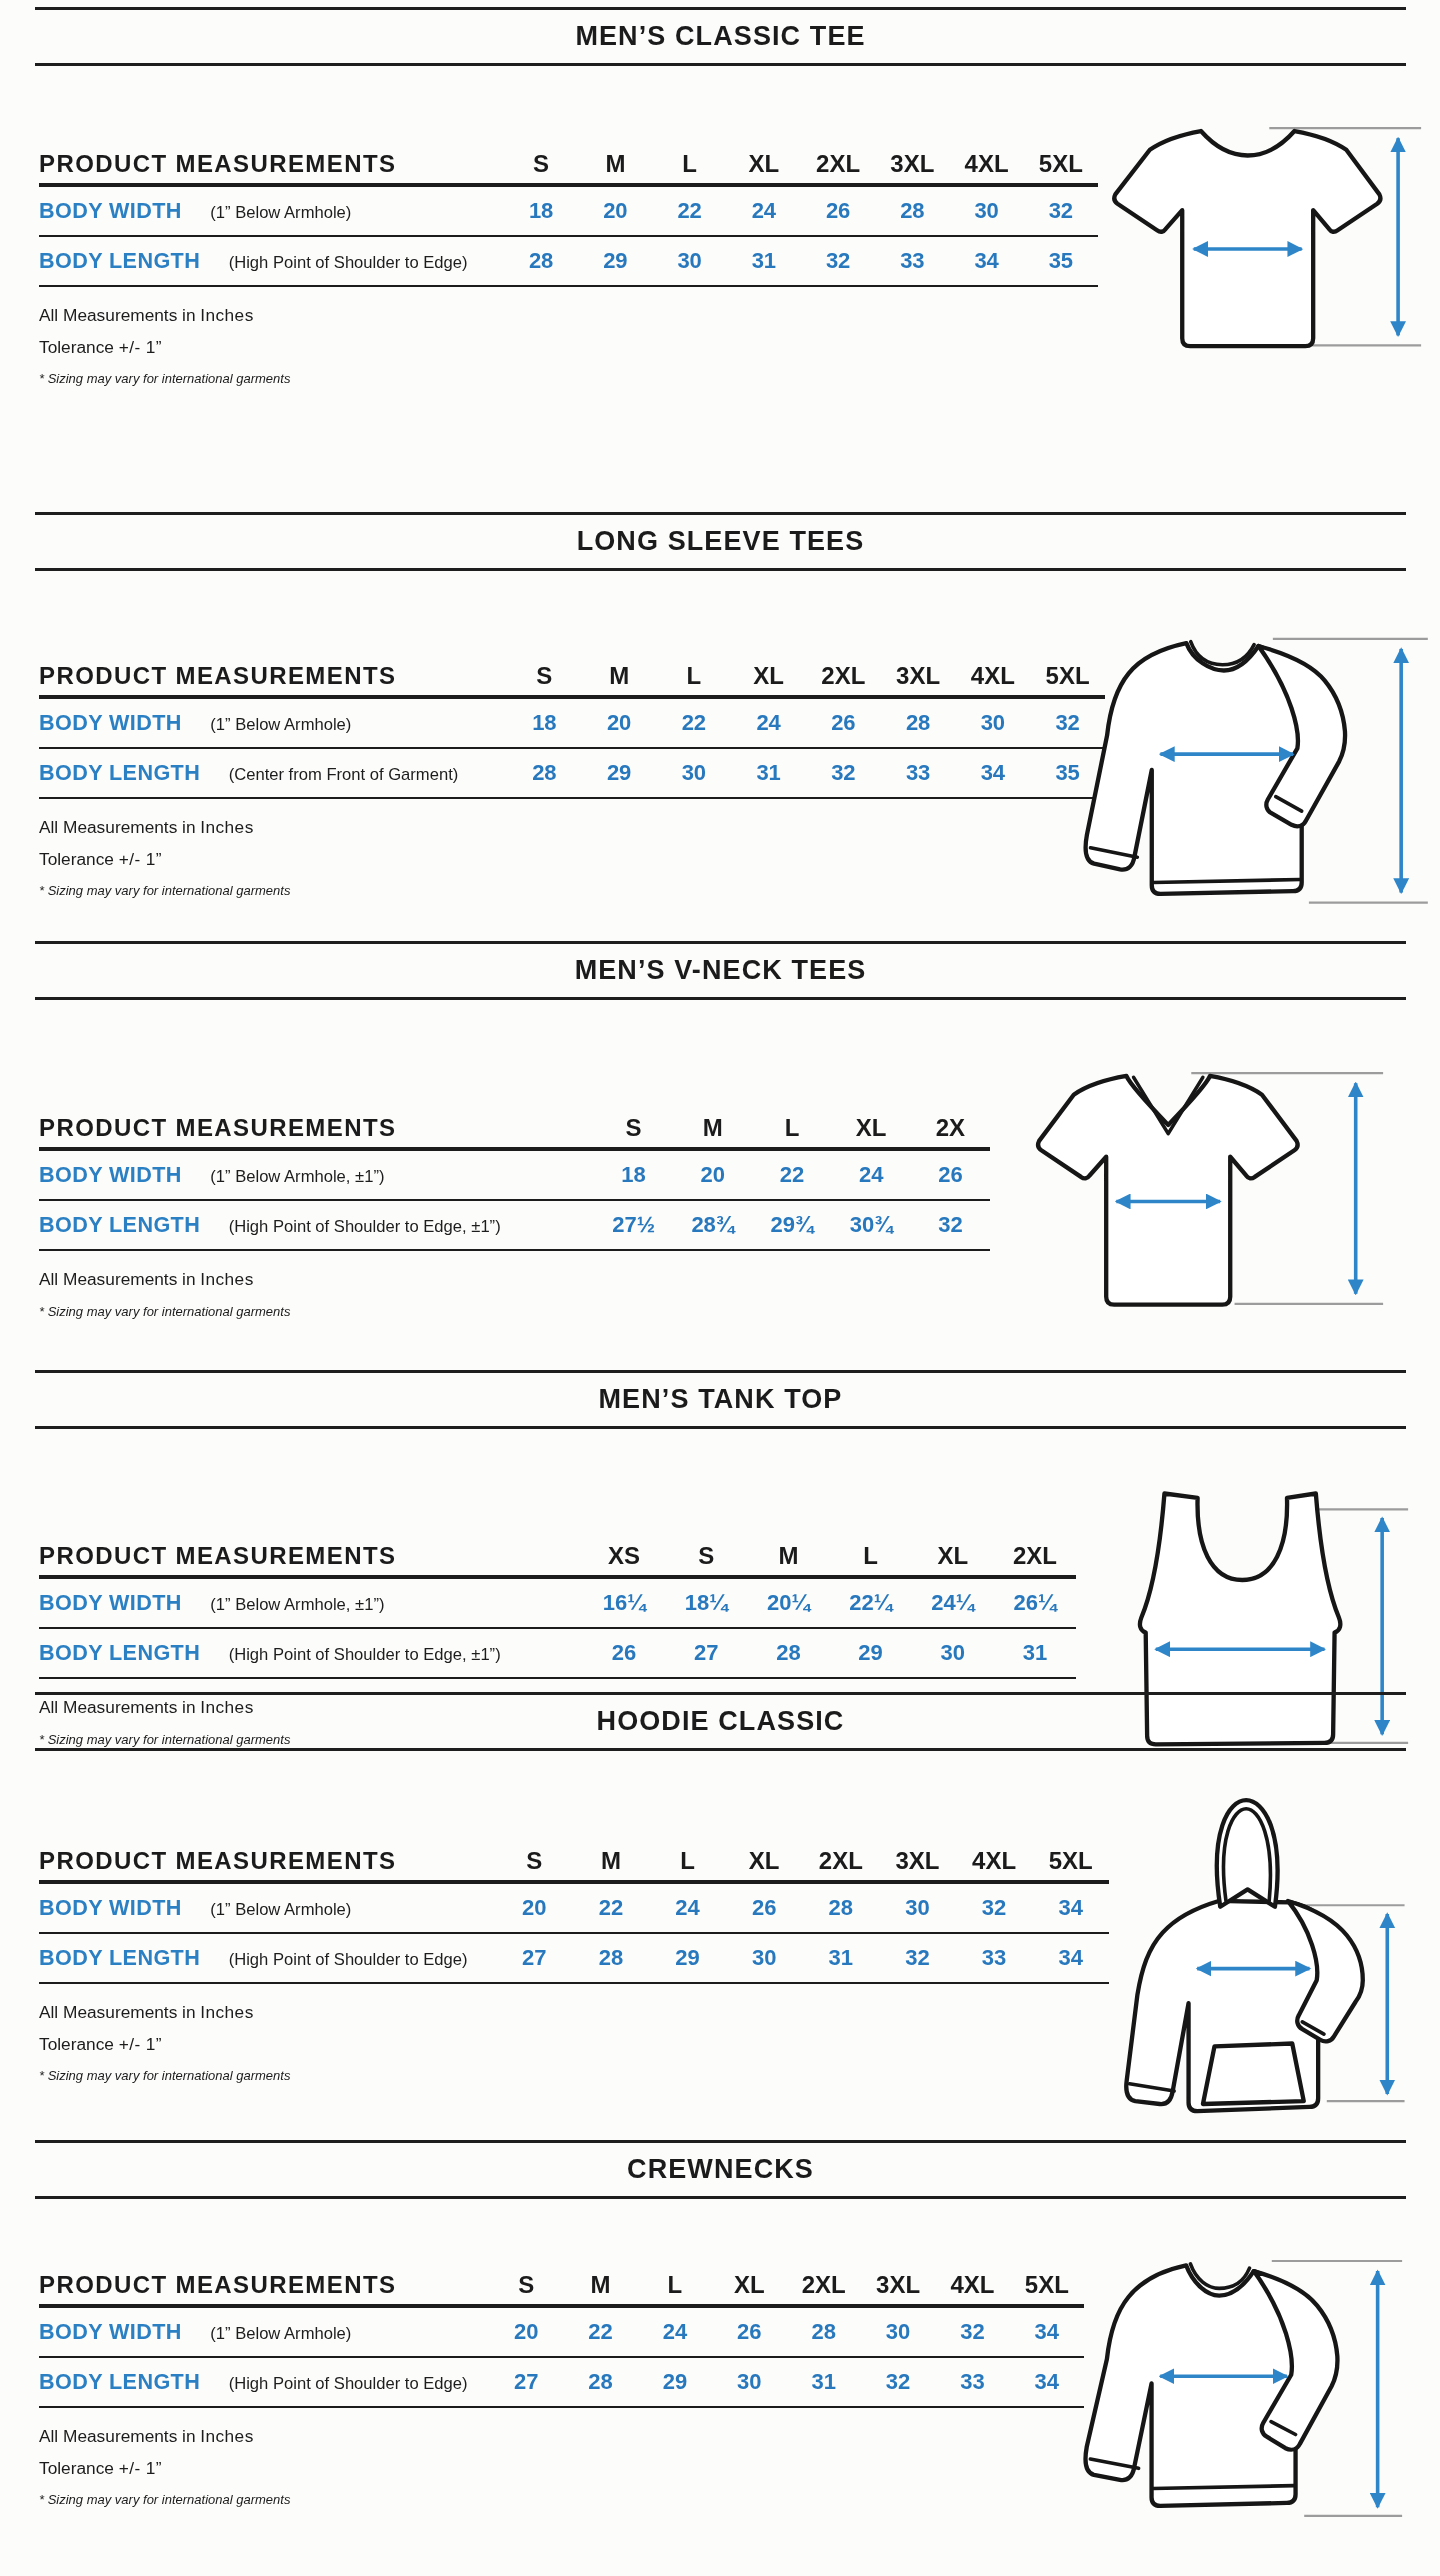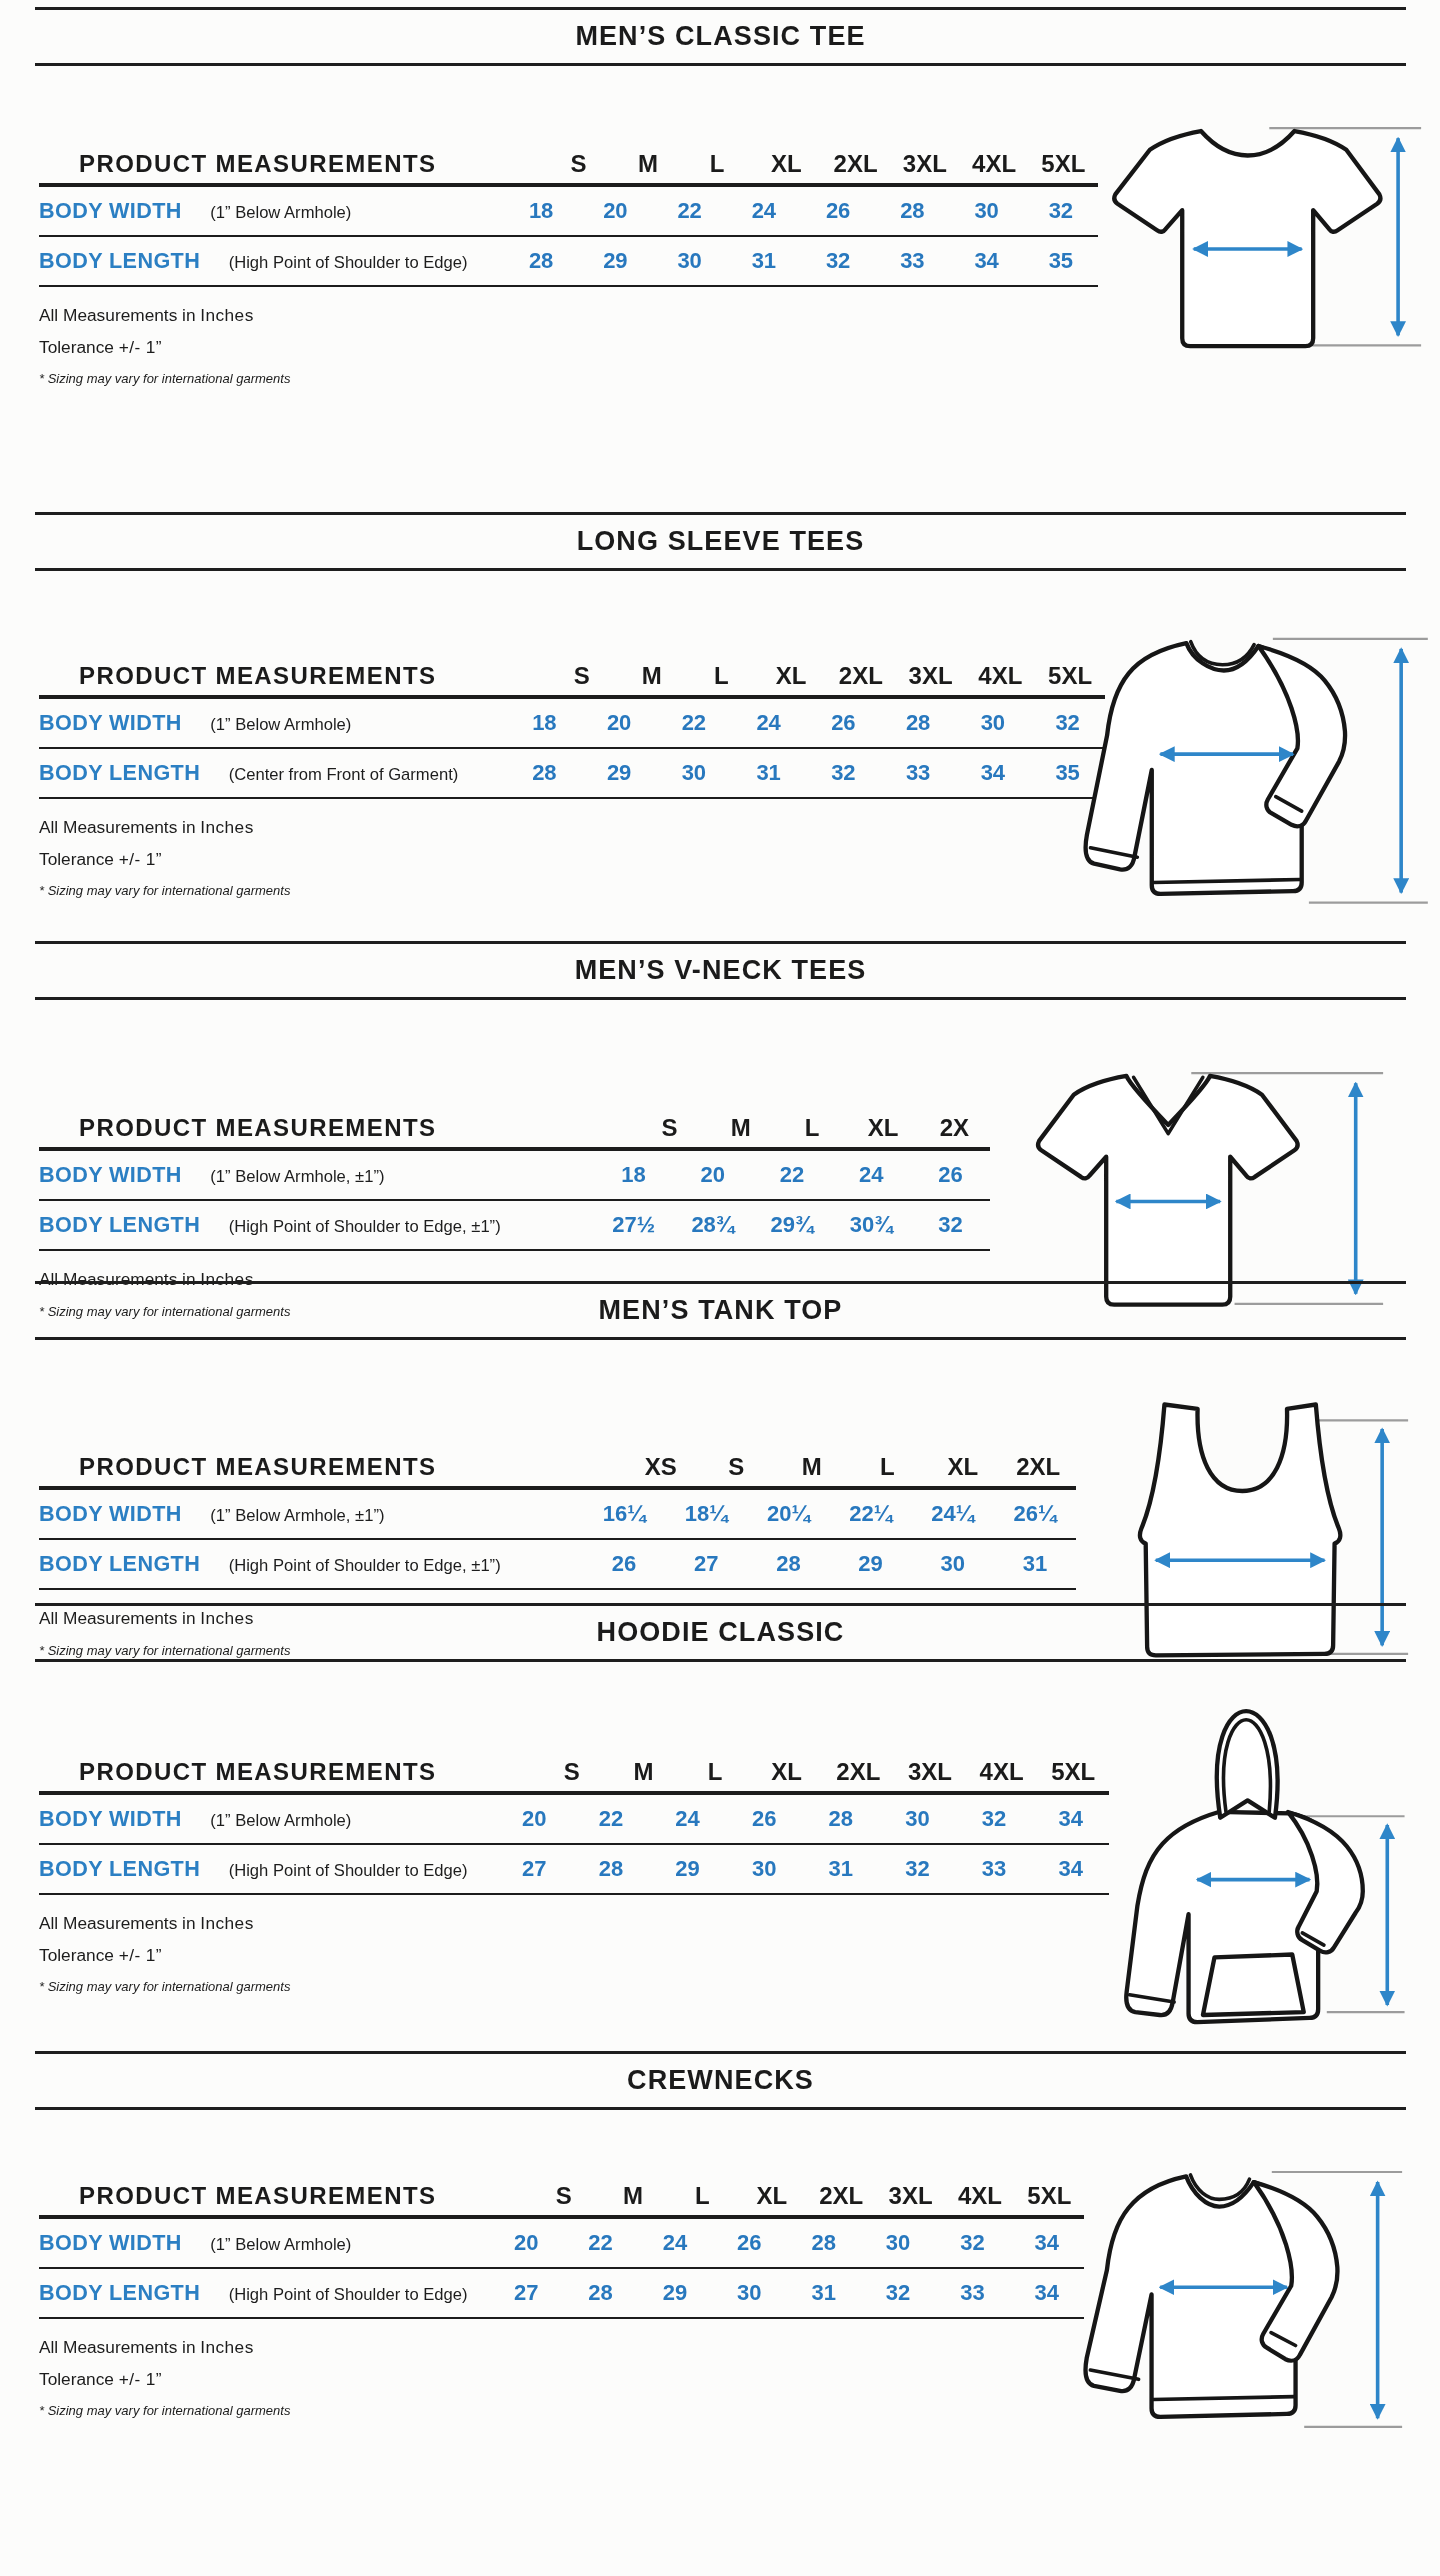--- a/index.html
+++ b/index.html
@@ -7,40 +7,40 @@
     width:1441px;height:2576px;
     background:#fcfcfb;
     color:#1c1c1c;
     font-family:"Liberation Sans", sans-serif;
     padding-top:7.2px;box-sizing:border-box;
     overflow:hidden;position:relative;
   }
   section{position:relative;box-sizing:border-box;}
   .s1{height:505px;--lab:465px;--tw:1059px;--cols:8;}
   .s2{height:429px;--lab:468px;--tw:1066px;--cols:8;}
-  .s3{height:340px;--lab:555px;--tw:951px;--cols:5;}
+  .s3{height:429px;--lab:555px;--tw:951px;--cols:5;}
   .s4{height:322px;--lab:544px;--tw:1037px;--cols:6;}
   .s5{height:448px;--lab:457px;--tw:1070px;--cols:8;}
   .s6{height:510px;--lab:450px;--tw:1045px;--cols:8;}
 
   .sec-rule{height:2.9px;background:#1e1e1e;margin:0 35px;}
   .title{
     text-align:center;font-size:27px;font-weight:800;letter-spacing:1.1px;
     margin:0;padding:10.8px 0 11.5px;color:#1b1b1b;line-height:31px;
   }
   .content{padding:0 17.3px 0 39px;}
   .table{width:var(--tw);}
   .mt1 .table{margin-top:78px;}
   .mt2 .table{margin-top:85px;}
   .mt3 .table{margin-top:108px;}
   .mt4 .table{margin-top:107px;}
   .mt5 .table{margin-top:90px;}
   .mt6 .table{margin-top:66px;}
 
-  .thead{display:flex;align-items:center;height:39px;margin-left:40px;}
+  .thead{display:flex;align-items:center;height:39px;}
   .th-label{flex:0 0 var(--lab);font-size:24px;font-weight:800;letter-spacing:1.4px;color:#1b1b1b;white-space:nowrap;}
   .vals{flex:1;display:grid;grid-template-columns:repeat(var(--cols),1fr);text-align:center;align-items:center;}
   .size-h{font-size:24px;font-weight:800;color:#1b1b1b;}
   .t-rule{height:3.6px;background:#1c1c1c;}
   .t-rule.mid{height:2.2px;}
   .trow{display:flex;align-items:center;height:48px;}
   .row-label{flex:0 0 var(--lab);display:flex;align-items:baseline;white-space:nowrap;gap:22px;}
   .rl{font-size:21.6px;font-weight:800;color:#2b7fc3;letter-spacing:0.4px;}
   .rn{font-size:16.6px;color:#1d1d1d;margin-left:6.5px;}
   .val{font-size:22px;font-weight:800;color:#2878be;}

